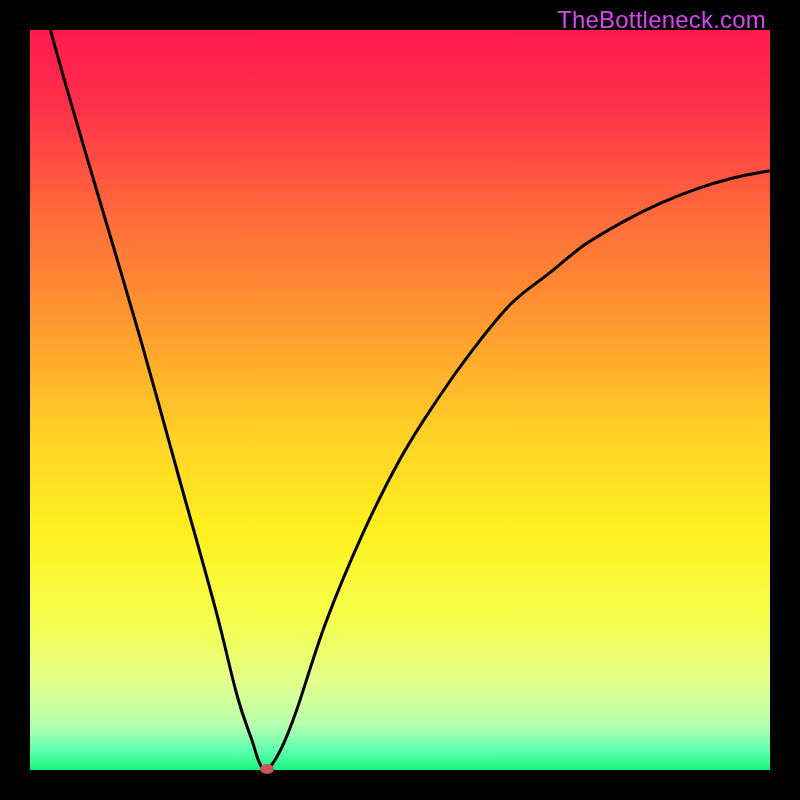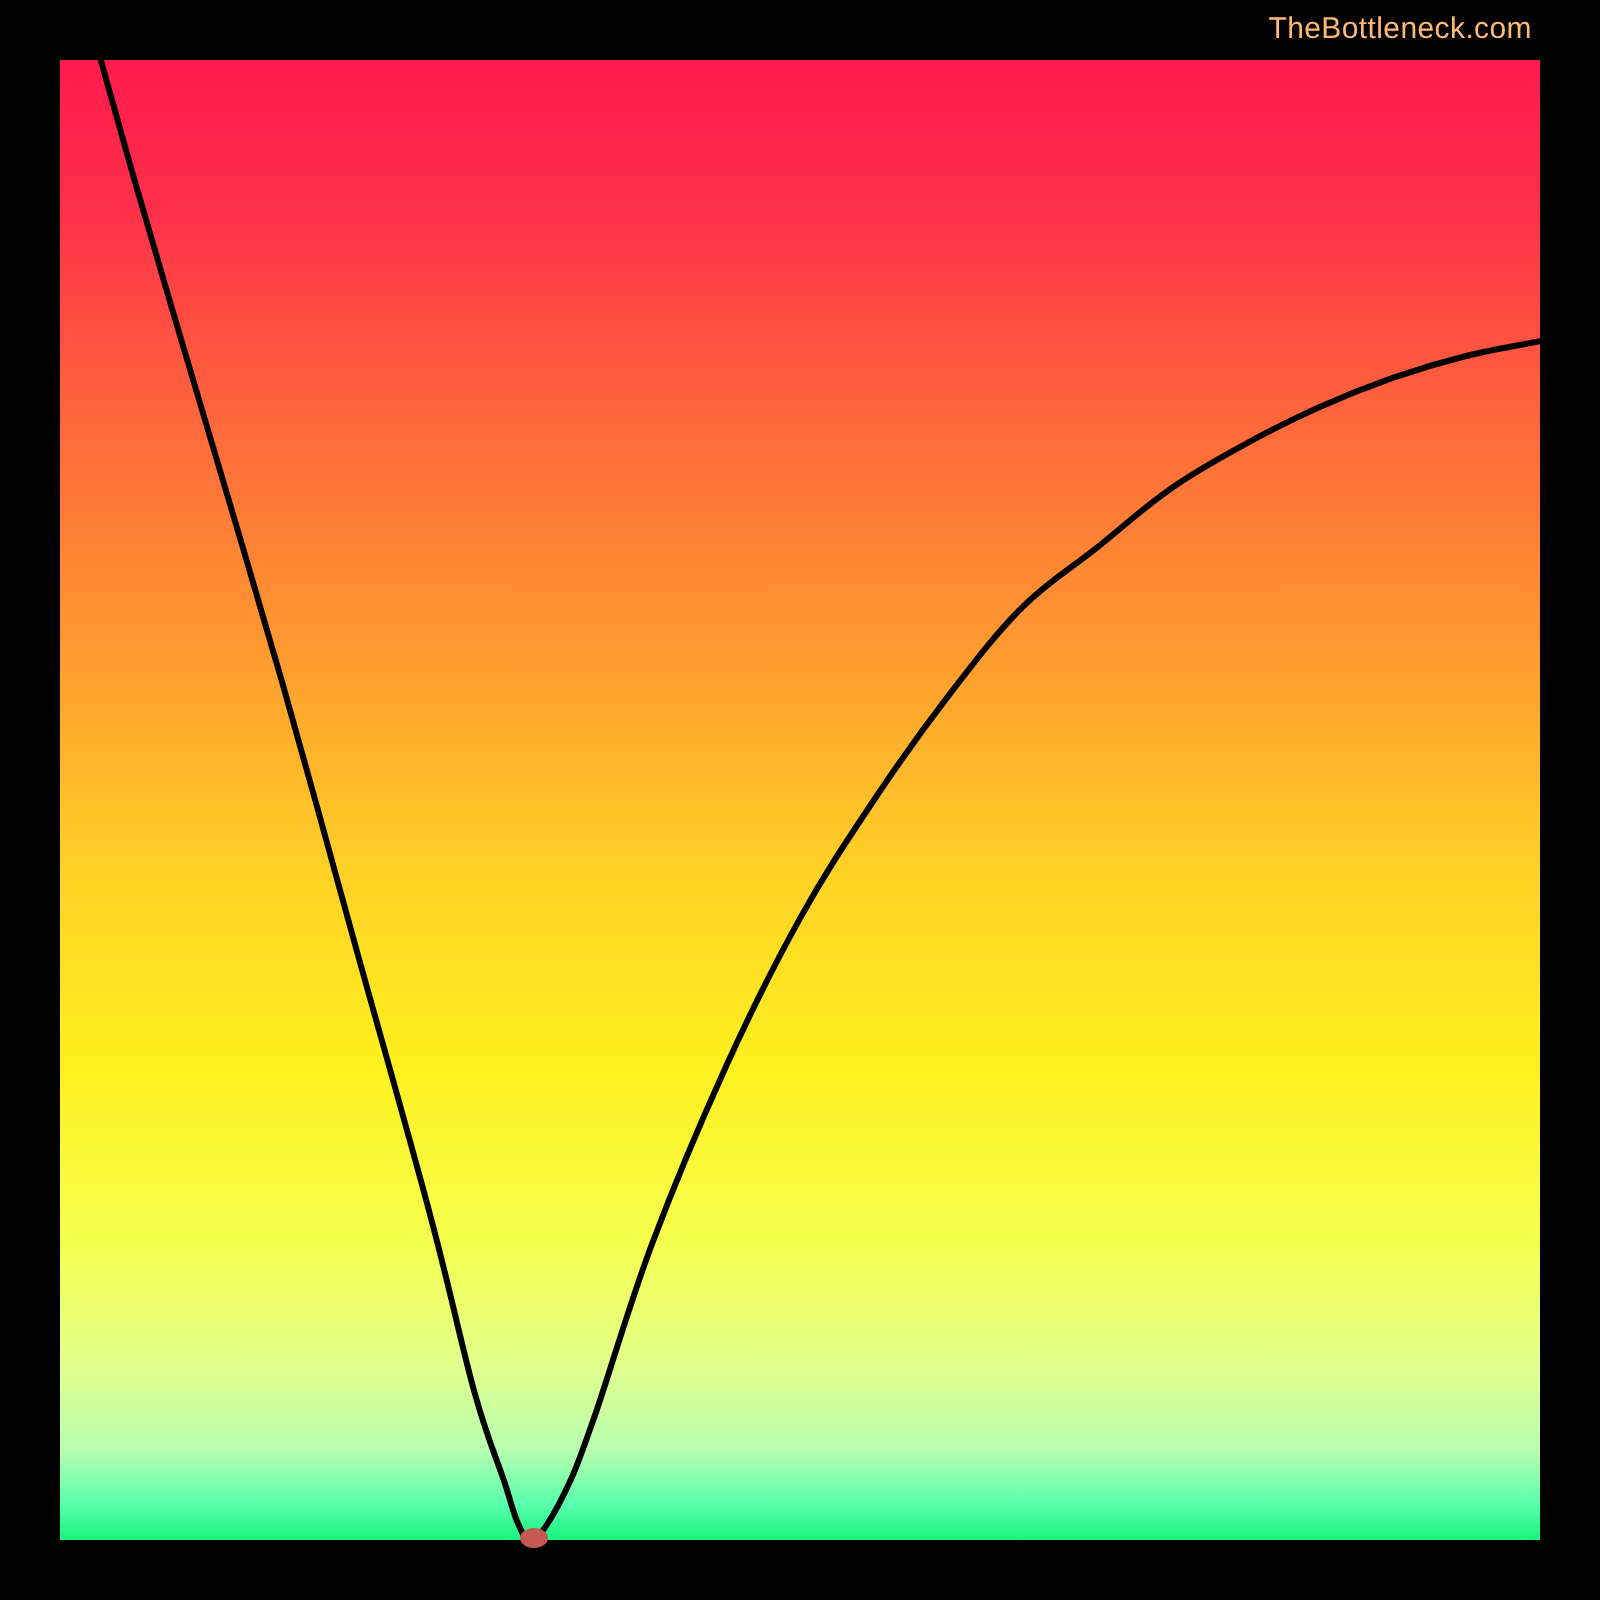--- a/index.html
+++ b/index.html
@@ -24,22 +24,22 @@
     position: absolute;
     left: 0;
     top: 0;
     width: 740px;
     height: 740px;
   }
   .watermark {
     position: absolute;
     top: 6px;
     right: 34px;
-    color: #fdba74;
-    font-size: 15px;
+    color: #d946ef;
+    font-size: 24px;
     font-weight: 500;
     letter-spacing: 0.2px;
   }
   svg.curve {
     position: absolute;
     left: 0;
     top: 0;
   }
   .marker {
     position: absolute;

